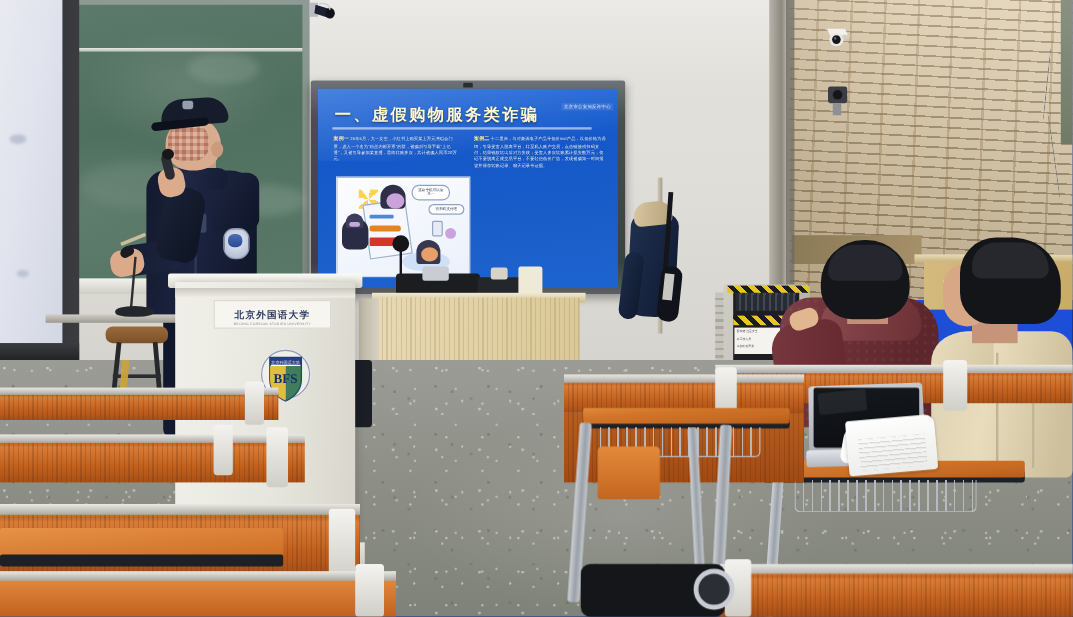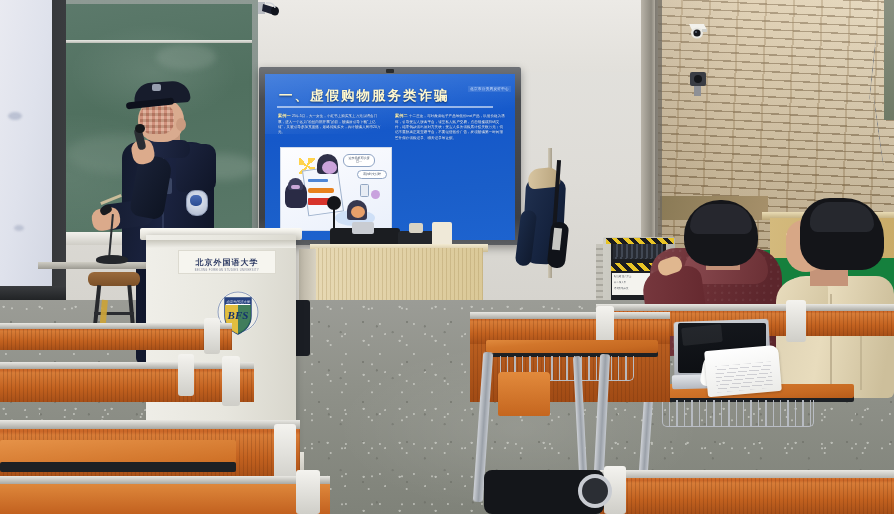--- a/index.html
+++ b/index.html
@@ -1,17 +1,17 @@
 <!DOCTYPE html>
 <html><head>
 <meta charset="utf-8">
 <style>
   html,body{margin:0;padding:0;background:#111;}
   body{font-family:"Liberation Sans",sans-serif;}
-  #stage{position:relative;width:894px;height:514px;overflow:hidden;background:#15803d;}
+  #stage{position:relative;width:894px;height:514px;overflow:hidden;background:#1d4ed8;}
   .abs{position:absolute;}
 
   
   #wall-back{left:0;top:0;width:680px;height:330px;
     background:linear-gradient(180deg,#e4e3df 0%,#dedcd7 55%,#d4d2cc 100%);}
   #wall-upper{left:0;top:0;width:680px;height:72px;
     background:linear-gradient(180deg,#eceae6,#e2e0db);}
   #wall-right{left:655px;top:0;width:239px;height:250px;
     background:linear-gradient(100deg,#cbb99a 0%,#dccaa9 35%,#e3d4b6 100%);}
   
@@ -141,21 +141,21 @@
   #podium-top{left:140px;top:228px;width:162px;height:12px;
     background:linear-gradient(180deg,#fbfaf5,#d9d7cd);border-radius:2px;}
   #podium-band{left:146px;top:240px;width:150px;height:8px;
     background:linear-gradient(180deg,#c9c7bd,#efeee8);}
   #podium-plate{left:178px;top:250px;width:96px;height:22px;
     background:#f6f5ef;border:1px solid #dcdad0;display:flex;align-items:center;justify-content:center;}
   #podium-plate span{font-size:8px;color:#2d3a63;letter-spacing:1px;
     font-family:"Liberation Serif",serif;font-weight:bold;}
   #podium-plate small{position:absolute;bottom:1px;font-size:2.6px;color:#7d8296;letter-spacing:.4px;}
   
-  #emblem{left:216px;top:288px;width:44px;height:50px;font-style:italic;}
+  #emblem{left:216px;top:288px;width:44px;height:50px;}
   #podium-lowerline{left:146px;top:447px;width:150px;height:6px;
     background:linear-gradient(180deg,#bdbbb1,#e8e7e0);}
   #podium-base{left:138px;top:452px;width:166px;height:24px;
     background:linear-gradient(180deg,#e6e4dc,#c7c5bb);}
 
   
   #mic2-base{left:96px;top:255px;width:32px;height:9px;background:#23262b;border-radius:50% 50% 40% 40%;}
   #mic2-stem{left:110px;top:214px;width:2px;height:44px;background:#2b2e33;transform:rotate(5deg);}
   #mic2-head{left:100px;top:206px;width:12px;height:8px;background:#1a1c20;border-radius:4px;transform:rotate(-30deg);}
   #table-left{left:38px;top:262px;width:118px;height:7px;

